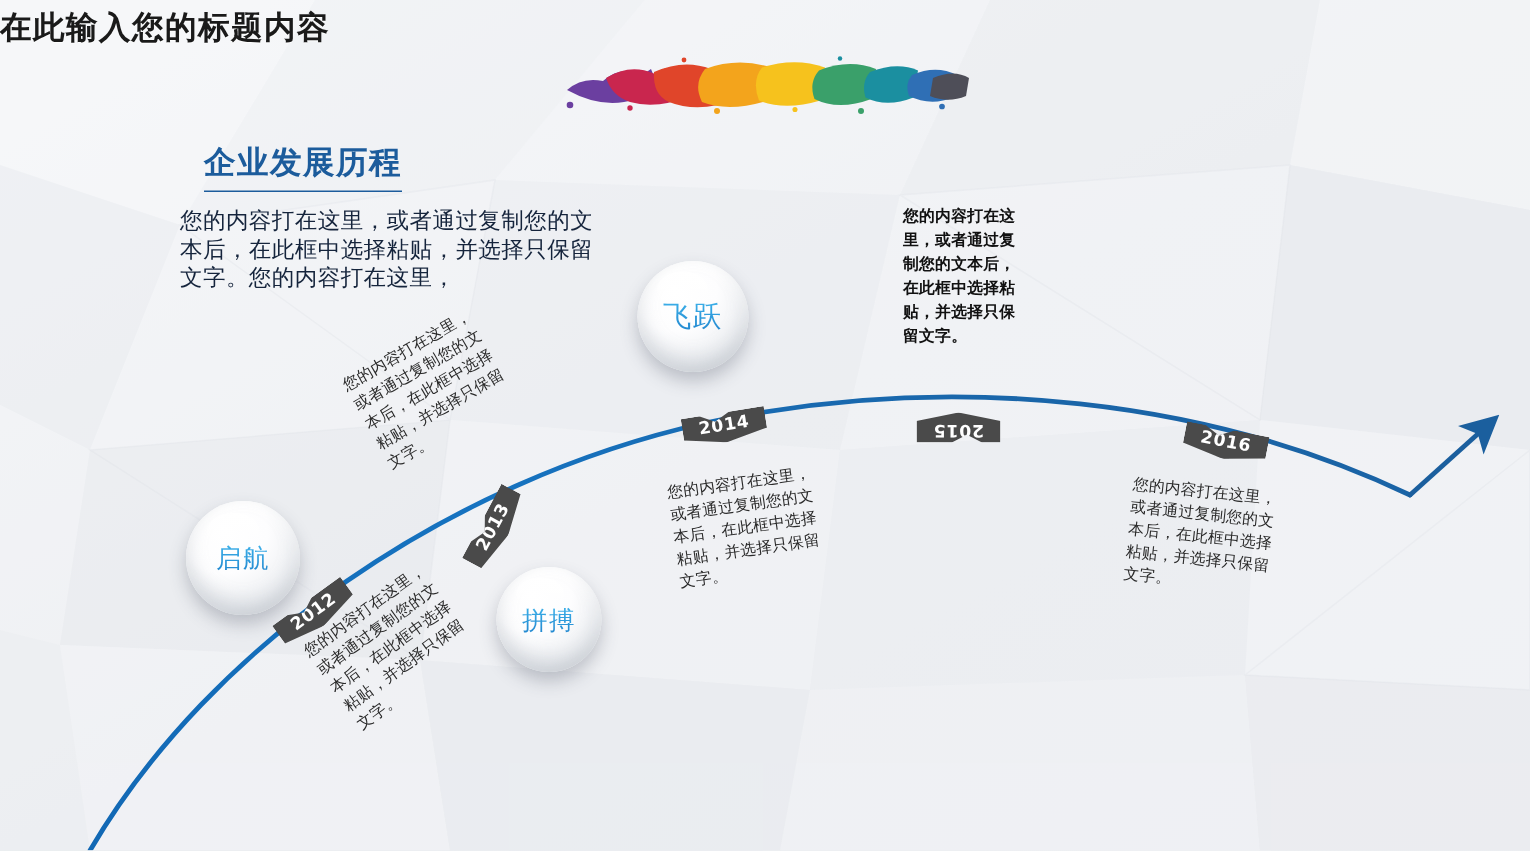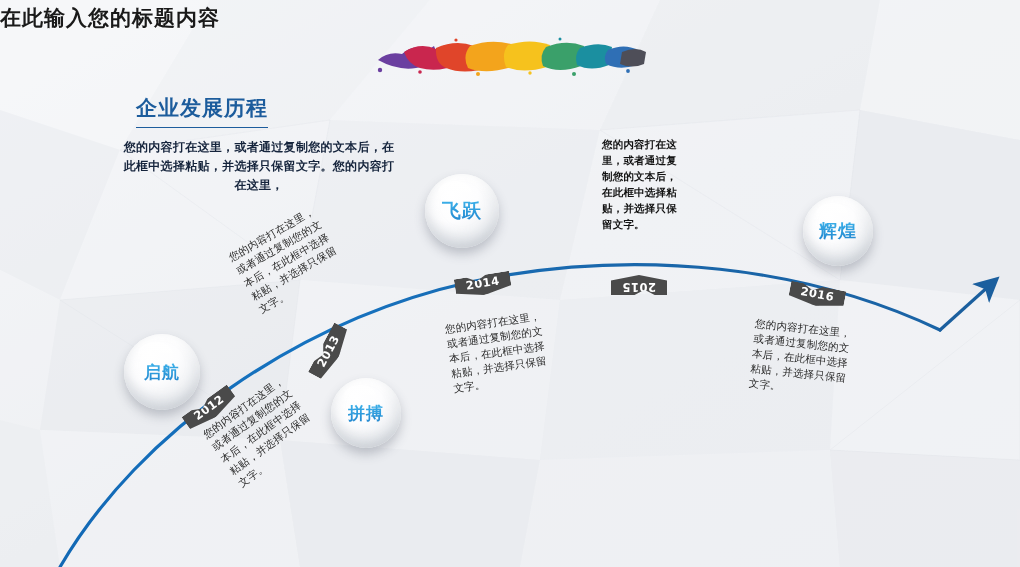--- a/index.html
+++ b/index.html
@@ -24,23 +24,22 @@
   }
   .splash{position:absolute;left:360px;top:30px;width:300px;height:52px;}
   
   .lead-head{
     position:absolute;left:136px;top:94px;
     font-size:21px;font-weight:bold;color:#1c5c9c;letter-spacing:1px;
     border-bottom:1.6px solid #1c5c9c;padding-bottom:5px;
   }
   .lead-body{
     position:absolute;left:120px;top:138px;width:278px;
-    font-size:12px;font-weight:bold;color:#15243c;line-height:19px;
+    font-size:15px;font-weight:normal;color:#15243c;line-height:19px;
     letter-spacing:.3px;
-    text-align:center;
   }
   
   .curve{position:absolute;left:0;top:0;width:1020px;height:567px;}
   
   .ball{
     position:absolute;border-radius:50%;
     background:
       radial-gradient(circle at 34% 26%, #ffffff 0%, #fdfdfe 38%, #eef0f3 68%, #d7dade 100%);
     box-shadow:
       0 6px 11px rgba(60,70,85,.28),
@@ -48,21 +47,21 @@
       inset 0 5px 9px rgba(255,255,255,.95);
     display:flex;align-items:center;justify-content:center;
   }
   .ball::after{
     content:"";position:absolute;left:18%;top:10%;width:46%;height:32%;
     border-radius:50%;
     background:linear-gradient(180deg,rgba(255,255,255,.95),rgba(255,255,255,0));
     pointer-events:none;
   }
   .ball-label{
-    position:relative;z-index:2;font-weight:bold;letter-spacing:1px;
+    position:relative;z-index:2;font-weight:normal;letter-spacing:1px;
     background:linear-gradient(180deg,#3fb5ec 0%,#1f82cc 100%);
     -webkit-background-clip:text;background-clip:text;color:#2396d8;
     -webkit-text-fill-color:transparent;
     text-shadow:none;
   }
   
   .banner{
     position:absolute;width:56px;height:20px;background:#4a4a4a;
     display:flex;align-items:center;justify-content:center;
     color:#fff;font-size:11.5px;font-weight:bold;letter-spacing:.5px;
@@ -187,21 +186,18 @@
   <div class="banner" style="left:455px;top:275px;transform:rotate(-9deg);">
     <span>2014</span>
   </div>
   <div class="cap" style="left:444px;top:322px;width:100px;transform:rotate(-8deg);transform-origin:0 0;">您的内容打在这里，或者通过复制您的文本后，在此框中选择粘贴，并选择只保留文字。</div>
 
   <div class="cap bold" style="left:602px;top:136px;width:84px;line-height:16px;">您的内容打在这里，或者通过复制您的文本后，在此框中选择粘贴，并选择只保留文字。</div>
   <div class="banner" style="left:611px;top:275px;transform:rotate(180deg);">
     <span>2015</span>
   </div>
 
-  <div class="ball" style="left:803px;top:196px;width:70px;height:70px;">
-    <span class="ball-label" style="font-size:18px;">辉煌</span>
-  </div>
   <div class="banner" style="left:789px;top:286px;transform:rotate(11deg);">
     <span>2016</span>
   </div>
   <div class="cap" style="left:756px;top:316px;width:100px;transform:rotate(6deg);transform-origin:0 0;">您的内容打在这里，或者通过复制您的文本后，在此框中选择粘贴，并选择只保留文字。</div>
 
 </div>
 
 </body></html>

